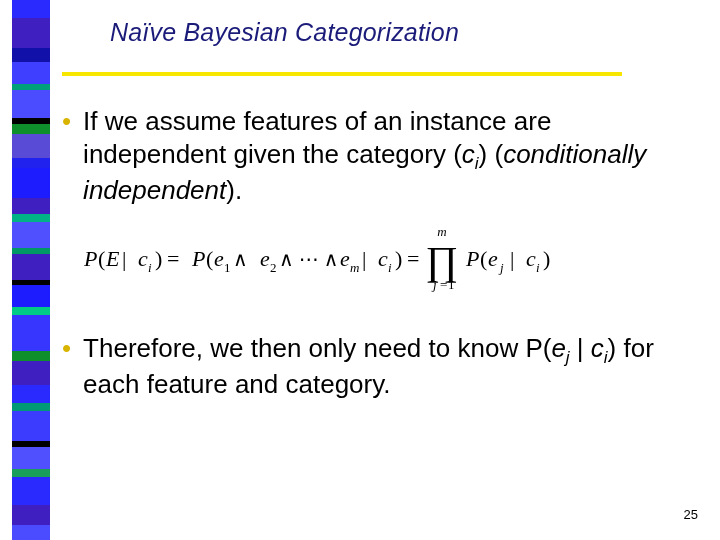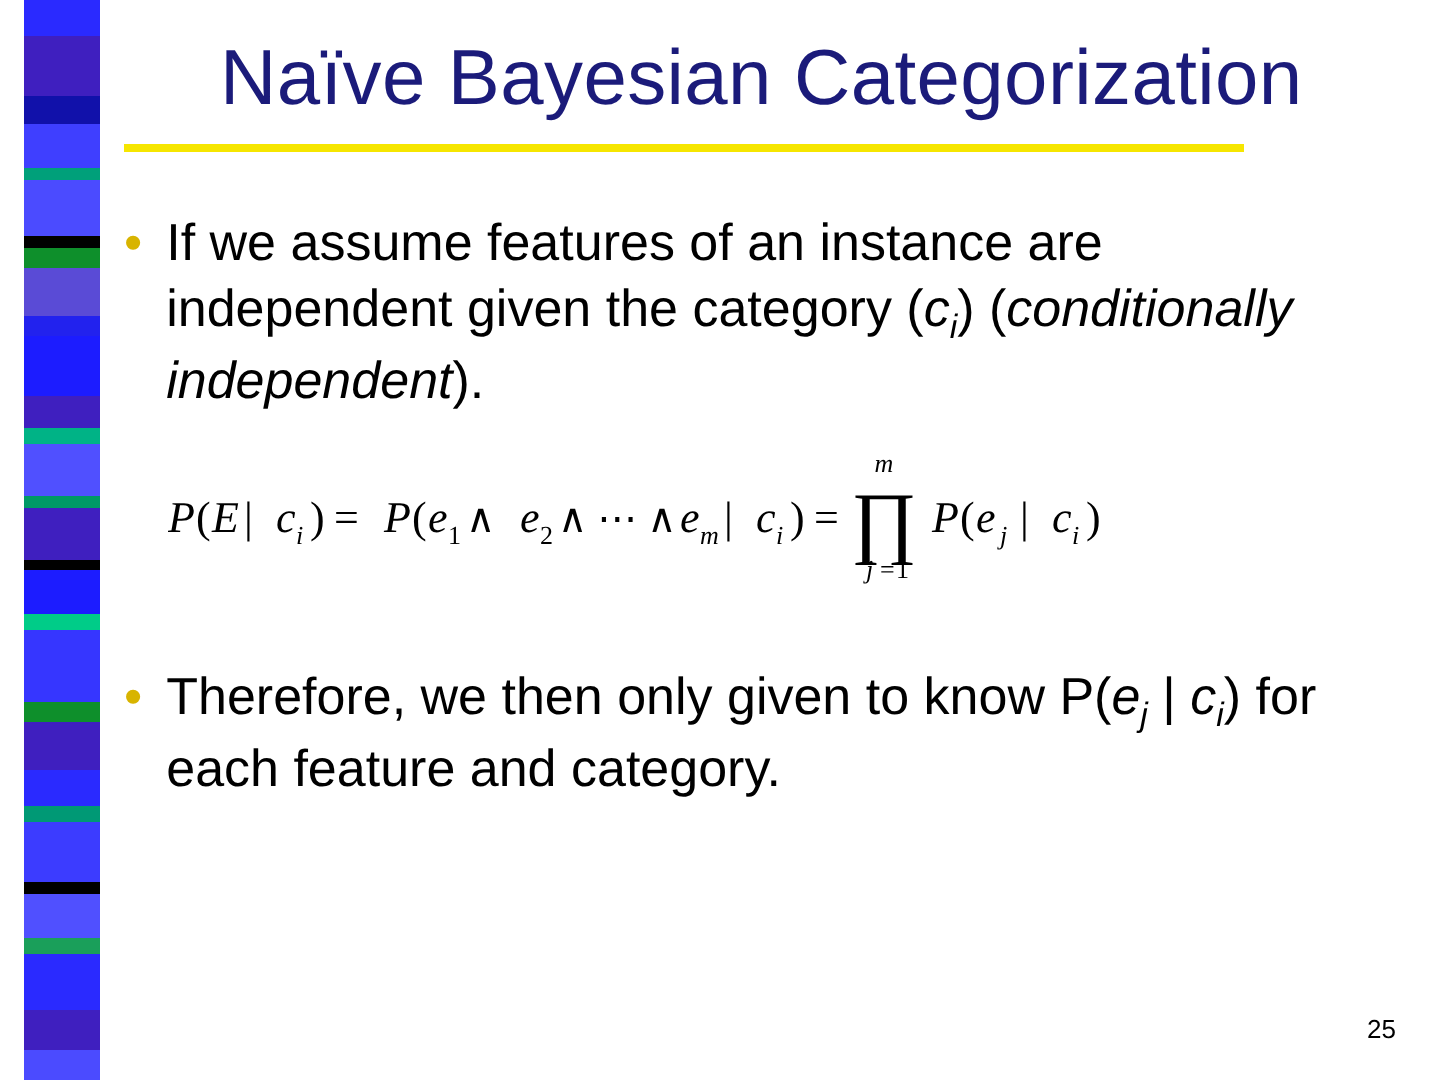--- a/index.html
+++ b/index.html
@@ -24,24 +24,25 @@
     width: 38px;
     height: 540px;
   }
   .deco div {
     width: 100%;
   }
   .title {
     position: absolute;
     left: 110px;
     top: 18px;
-    font-size: 39px;
+    font-size: 25px;
     color: #1b1b7a;
     font-weight: normal;
     letter-spacing: 0.2px;
+    font-style: italic;
   }
   .rule {
     position: absolute;
     left: 62px;
     top: 72px;
     width: 560px;
     height: 4px;
     background: #f6e600;
   }
   .body {
@@ -170,21 +171,21 @@
           <text x="442" y="42" font-size="22" font-style="italic">c</text>
           <text x="452" y="48" font-size="13" font-style="italic">i</text>
           <text x="459" y="42" font-size="22">)</text>
         </g>
       </svg>
     </div>
 
     <div class="bullet-row">
       <div class="bullet-dot">•</div>
       <div>
-        <span>Therefore, we then only given to know P(</span><i><span>e</span><sub>j</sub></i><span> | </span><i><span>c</span><sub>i</sub></i><span>) for each feature and category.</span>
+        <span>Therefore, we then only need to know P(</span><i><span>e</span><sub>j</sub></i><span> | </span><i><span>c</span><sub>i</sub></i><span>) for each feature and category.</span>
       </div>
     </div>
 
   </div>
 
   <div class="pageno">25</div>
 
 </div>
 
 </body></html>

